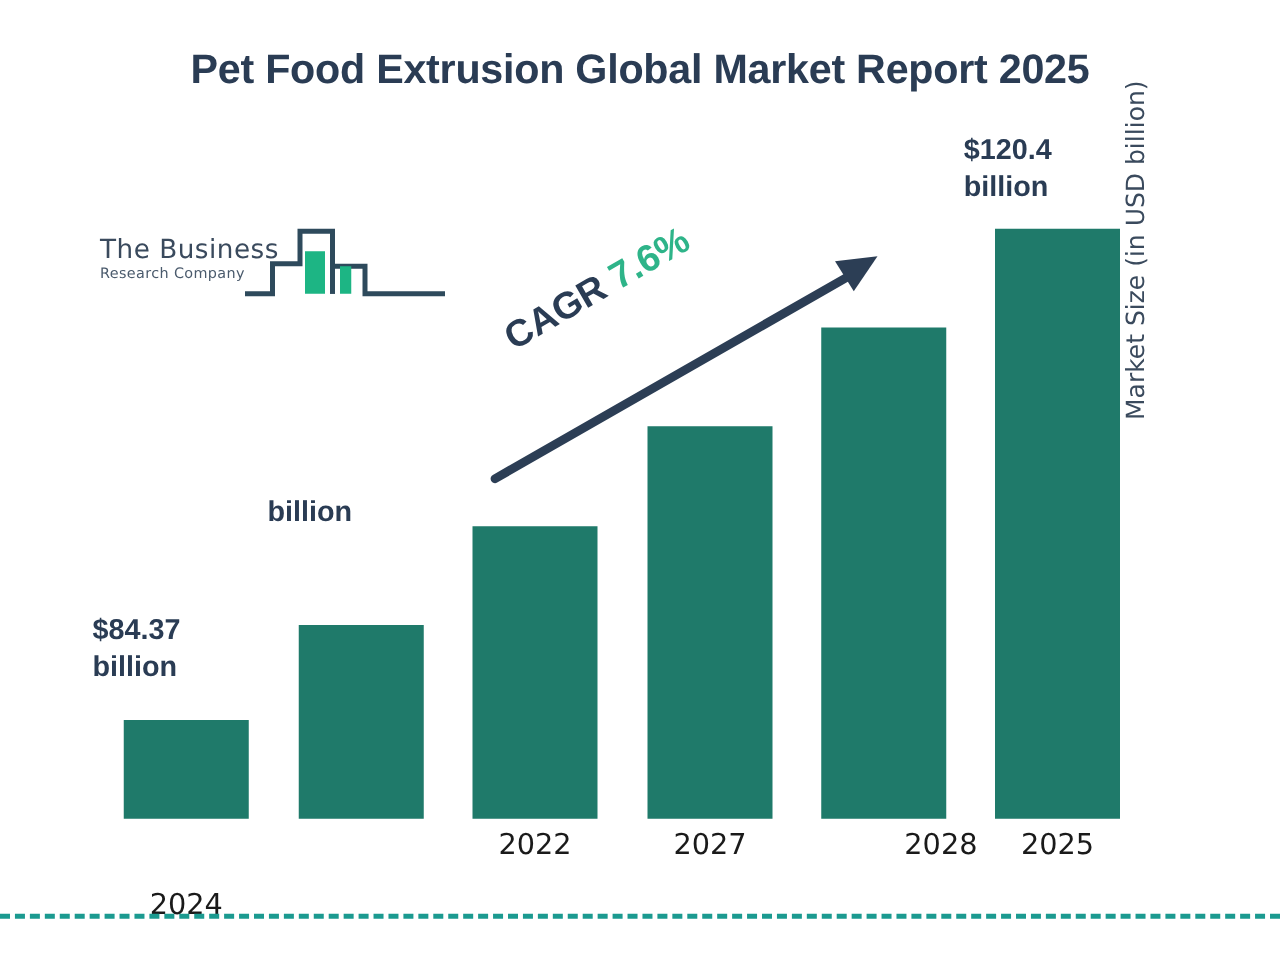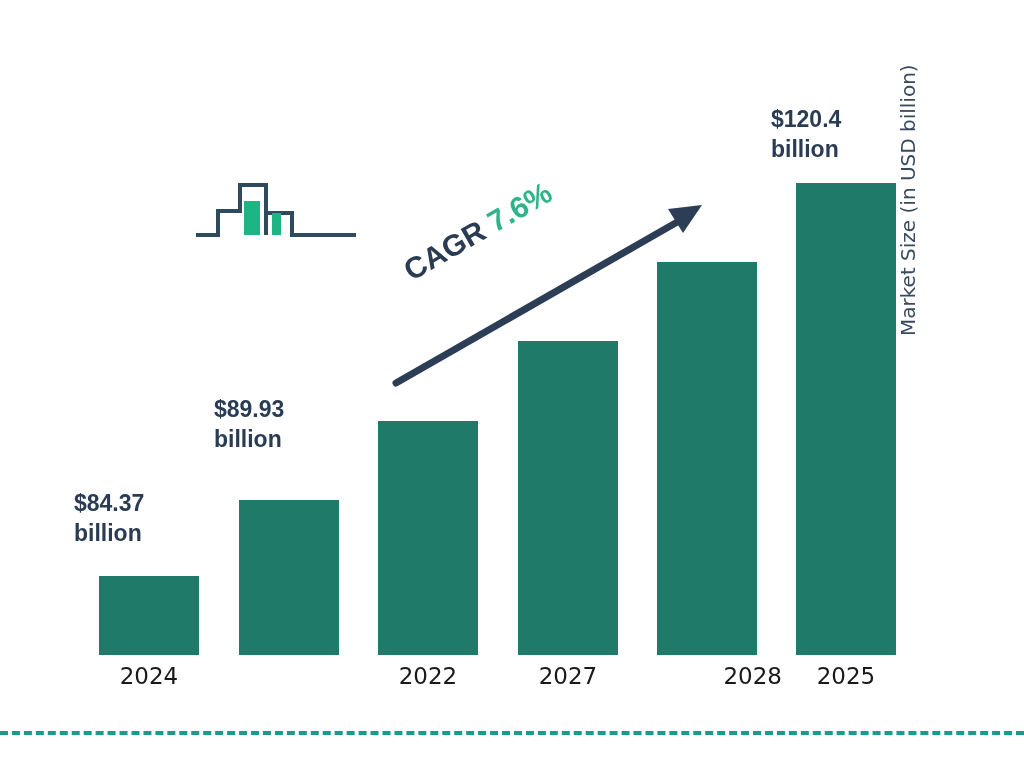--- a/index.html
+++ b/index.html
@@ -136,22 +136,27 @@
     width: 1024px;
     height: 0;
     border-top: 4px dashed #1b9a90;
   }
 </style>
 </head>
 <body>
 
 <div id="stage">
 
+  <div class="chart-title">Pet Food Extrusion Global Market Report 2025</div>
 
   <div class="logo-block">
+    <div class="logo-text">
+      <div class="logo-line1">The Business</div>
+      <div class="logo-line2">Research Company</div>
+    </div>
     <div class="logo-mark">
       <svg width="165" height="62" viewBox="0 0 165 62">
 
         <path d="M0 56 H22 V32 H44 V6 H70 V56" fill="none" stroke="#2e4a5c" stroke-width="4"></path>
         <path d="M70 56 V34 H96 V56 H160" fill="none" stroke="#2e4a5c" stroke-width="4"></path>
         <rect x="48" y="22" width="16" height="34" fill="#1db584"></rect>
         <rect x="76" y="34" width="9" height="22" fill="#1db584"></rect>
       </svg>
     </div>
   </div>
@@ -164,30 +169,29 @@
     <div class="bar" style="left:657px; top:262px; width:100px; height:393px;"></div>
     <div class="bar" style="left:796px; top:183px; width:100px; height:472px;"></div>
   </div>
 
   <div class="bar-value" style="left:74px; top:488px;">
     <div>$84.37</div>
     <div>billion</div>
   </div>
 
   <div class="bar-value" style="left:214px; top:394px;">
-    <div>$89.93</div>
     <div>billion</div>
   </div>
 
   <div class="bar-value" style="left:771px; top:104px;">
     <div>$120.4</div>
     <div>billion</div>
   </div>
 
-  <div class="x-label" style="left:74px;">2024</div>
+  <div class="x-label" style="left:74px;margin-top:48px;">2024</div>
   <div class="x-label" style="left:353px;">2022</div>
   <div class="x-label" style="left:493px;">2027</div>
   <div class="x-label" style="left:632px;text-align:right;">2028</div>
   <div class="x-label" style="left:771px;">2025</div>
 
   <svg style="position:absolute; left:0; top:0;" width="1024" height="768">
     <line x1="396" y1="383" x2="686" y2="217" stroke="#2c3e55" stroke-width="7" stroke-linecap="round"></line>
     <polygon points="702,205 668,209 683,233" fill="#2c3e55"></polygon>
   </svg>
 

